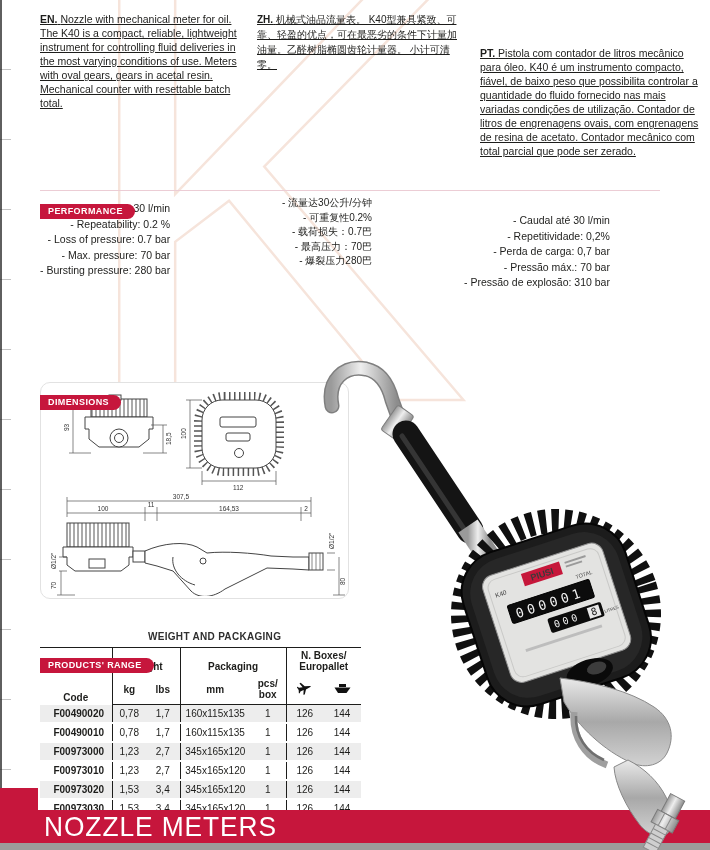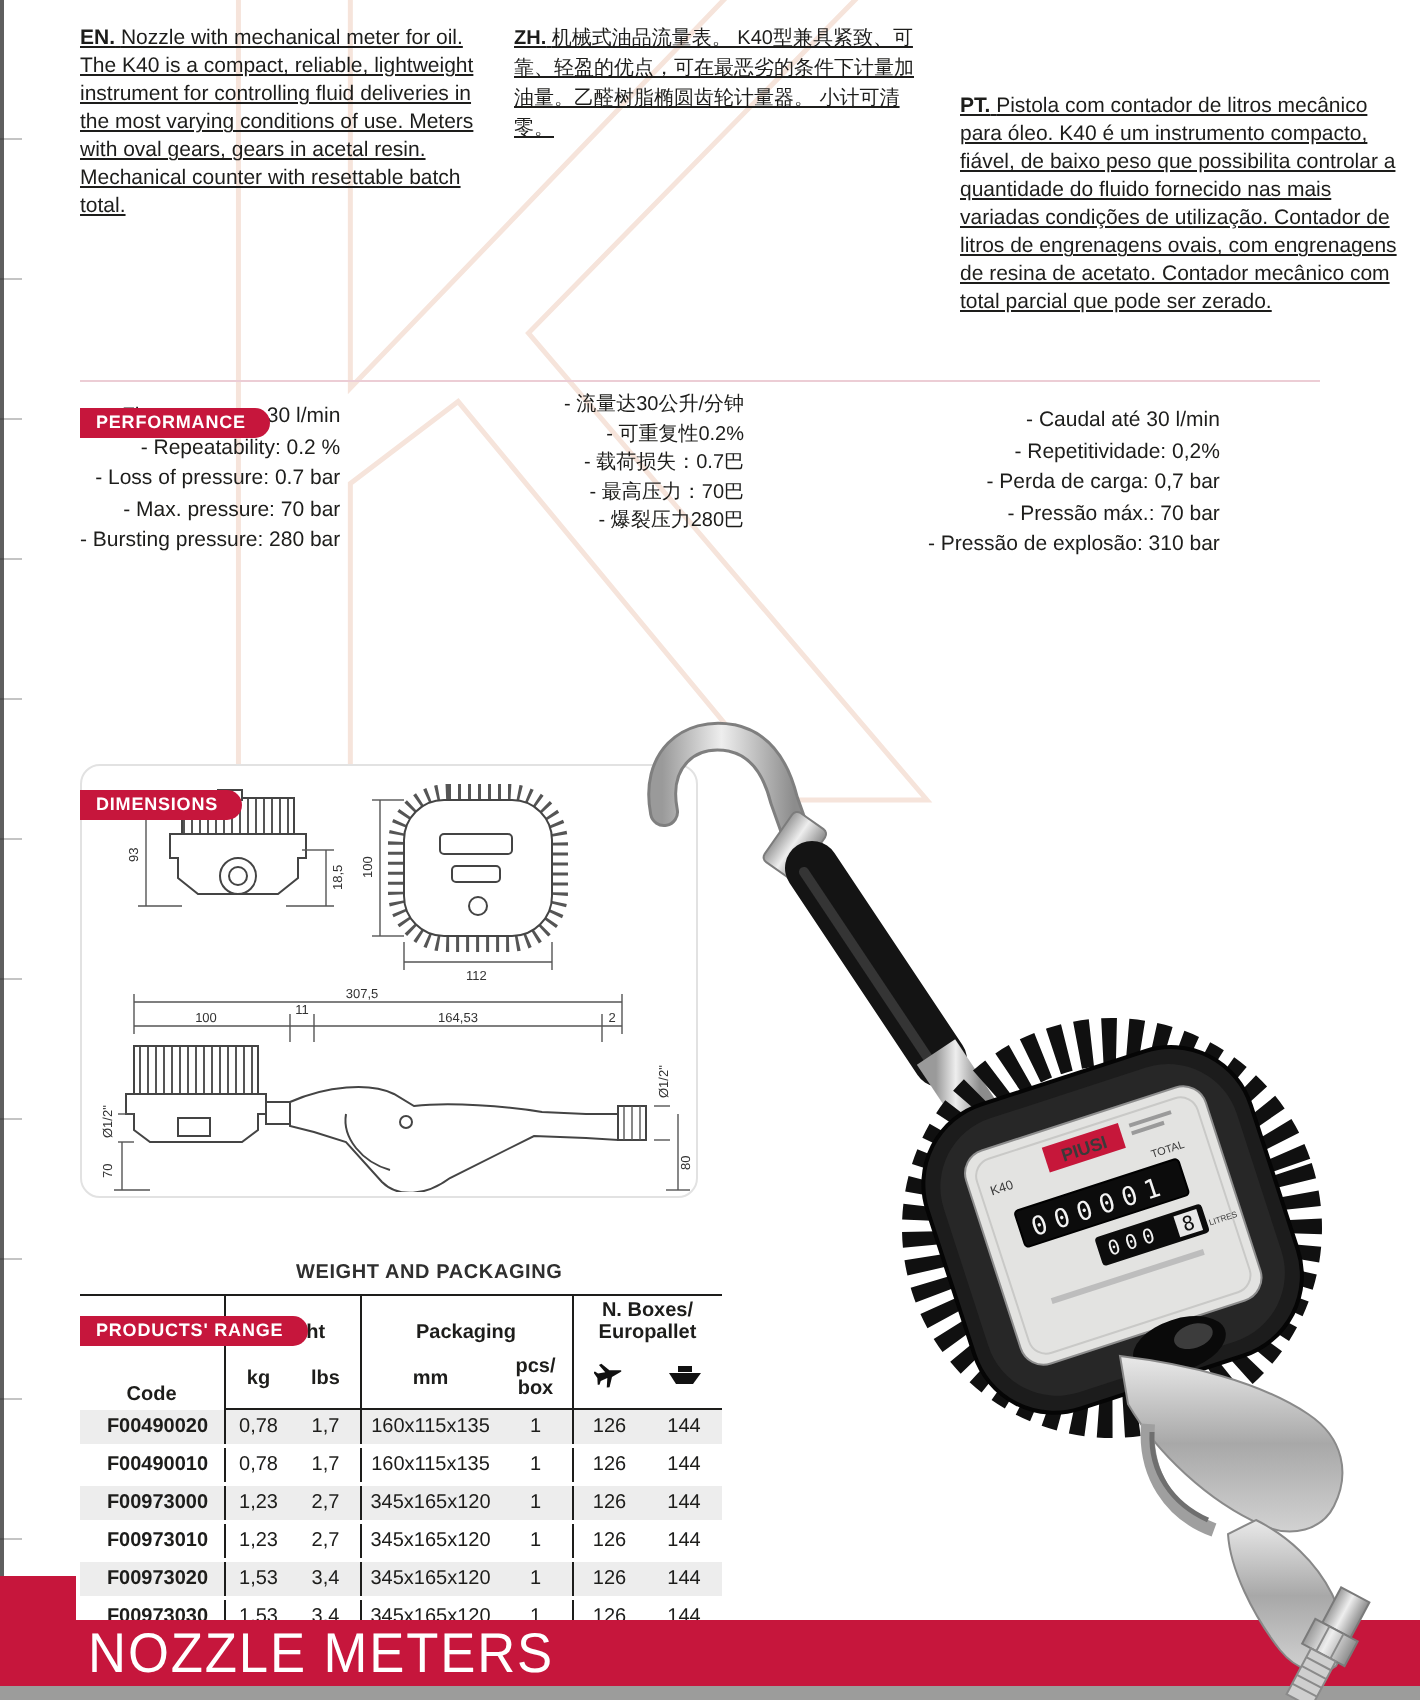--- a/index.html
+++ b/index.html
@@ -28,21 +28,21 @@
   .tag{position:absolute;background:var(--red);color:#fff;font-weight:bold;
     font-size:9px;letter-spacing:.4px;line-height:15px;height:15px;
     padding:0 12px 0 8px;border-radius:0 8px 8px 0;z-index:2;white-space:nowrap;margin-top:28px;}
   #perf-underline{position:absolute;left:40px;top:190px;width:620px;height:1px;background:#eccdd5;z-index:1;}
   
   .perf-col{position:absolute;z-index:1;font-size:10.5px;text-align:right;}
   .perf-col div{height:15.5px;line-height:15.5px;white-space:nowrap;}
   #perf-en{left:40px;top:201px;}
   #perf-zh{left:282px;top:196px;font-size:10px;}
   #perf-zh div{height:14.5px;line-height:14.5px;}
-  #perf-pt{left:464px;top:203px;}
+  #perf-pt{left:464px;top:213px;}
   
   #dims-box{position:absolute;left:40px;top:382px;width:307px;height:215px;
     border:1px solid #e2e2e2;border-radius:10px;z-index:1;background:#fff;}
   #dims-box svg{display:block;}
   .dimtxt{font-size:6.5px;fill:#333;font-family:"Liberation Sans",sans-serif;}
   .dln{stroke:#555;stroke-width:.7;}
   .drw{stroke:#444;stroke-width:1;fill:#fff;}
   
   #range-title{position:absolute;left:148px;top:631px;font-size:10px;font-weight:bold;
     color:#2f2f2f;letter-spacing:.3px;z-index:2;white-space:nowrap;}

